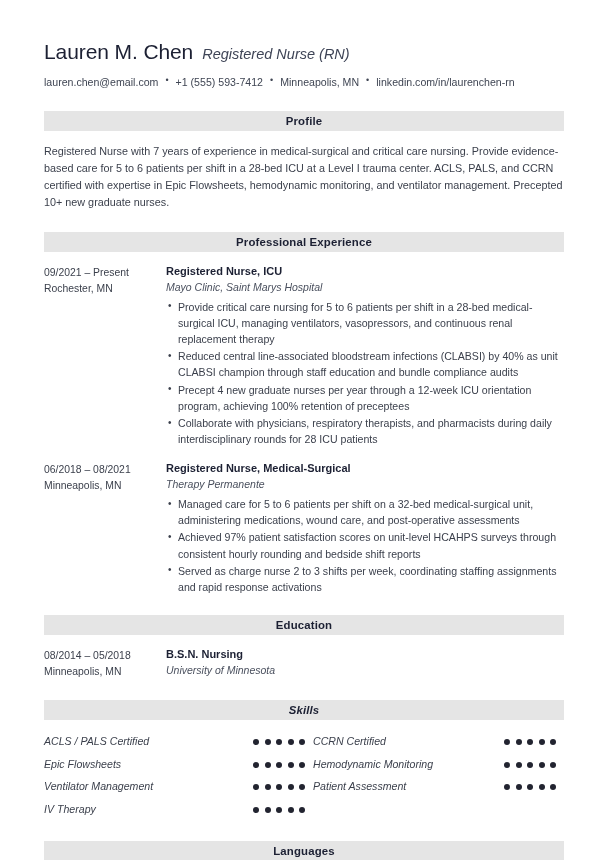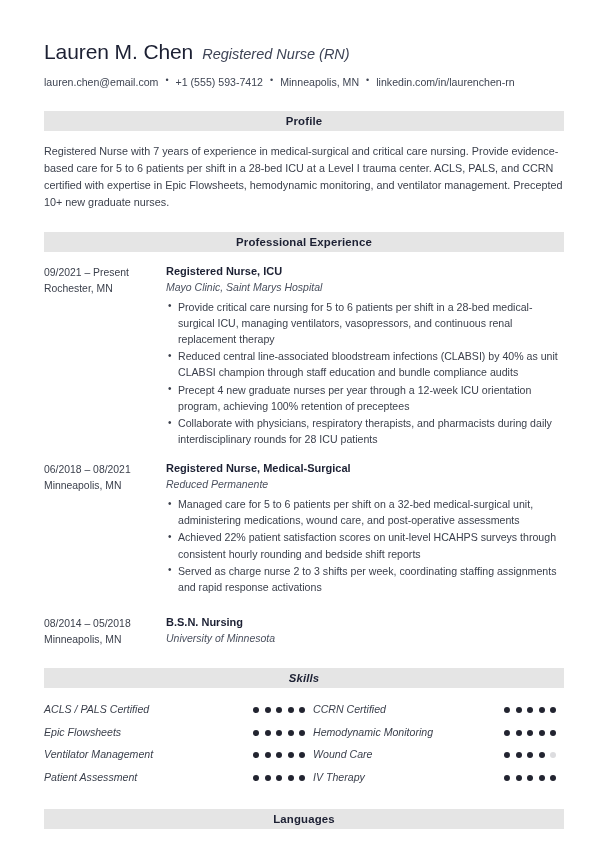--- a/index.html
+++ b/index.html
@@ -229,31 +229,32 @@
       </div>
     </div>
 
     <div class="entry">
       <div class="entry-left">
         <div>06/2018 – 08/2021</div>
         <div>Minneapolis, MN</div>
       </div>
       <div class="entry-right">
         <div class="entry-title">Registered Nurse, Medical-Surgical</div>
-        <div class="entry-org">Reduced Permanente</div>
+        <div class="entry-org">Therapy Permanente</div>
         <ul class="bullets">
           <li>Managed care for 5 to 6 patients per shift on a 32-bed medical-surgical unit, administering medications, wound care, and post-operative assessments</li>
-          <li>Achieved 22% patient satisfaction scores on unit-level HCAHPS surveys through consistent hourly rounding and bedside shift reports</li>
+          <li>Achieved 97% patient satisfaction scores on unit-level HCAHPS surveys through consistent hourly rounding and bedside shift reports</li>
           <li>Served as charge nurse 2 to 3 shifts per week, coordinating staffing assignments and rapid response activations</li>
         </ul>
       </div>
     </div>
   </div>
 
   <div class="inner sec-edu">
+    <div class="section-bar">Education</div>
     <div class="entry">
       <div class="entry-left">
         <div>08/2014 – 05/2018</div>
         <div>Minneapolis, MN</div>
       </div>
       <div class="entry-right">
         <div class="entry-title">B.S.N. Nursing</div>
         <div class="entry-org">University of Minnesota</div>
       </div>
     </div>
@@ -305,30 +306,20 @@
         <div class="skill-cell col-left">
           <span class="skill-name">Ventilator Management</span>
           <span class="dots">
             <span class="dot"></span>
             <span class="dot"></span>
             <span class="dot"></span>
             <span class="dot"></span>
             <span class="dot"></span>
           </span>
         </div>
-        <div class="skill-cell col-right">
-          <span class="skill-name">Wound Care</span>
-          <span class="dots">
-            <span class="dot"></span>
-            <span class="dot"></span>
-            <span class="dot"></span>
-            <span class="dot"></span>
-            <span class="dot off"></span>
-          </span>
-        </div>
         <div class="skill-cell col-left">
           <span class="skill-name">Patient Assessment</span>
           <span class="dots">
             <span class="dot"></span>
             <span class="dot"></span>
             <span class="dot"></span>
             <span class="dot"></span>
             <span class="dot"></span>
           </span>
         </div>

